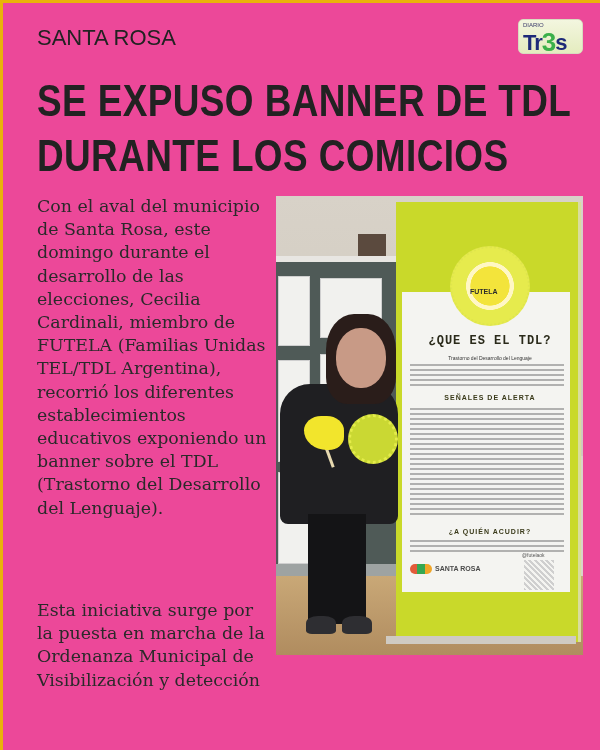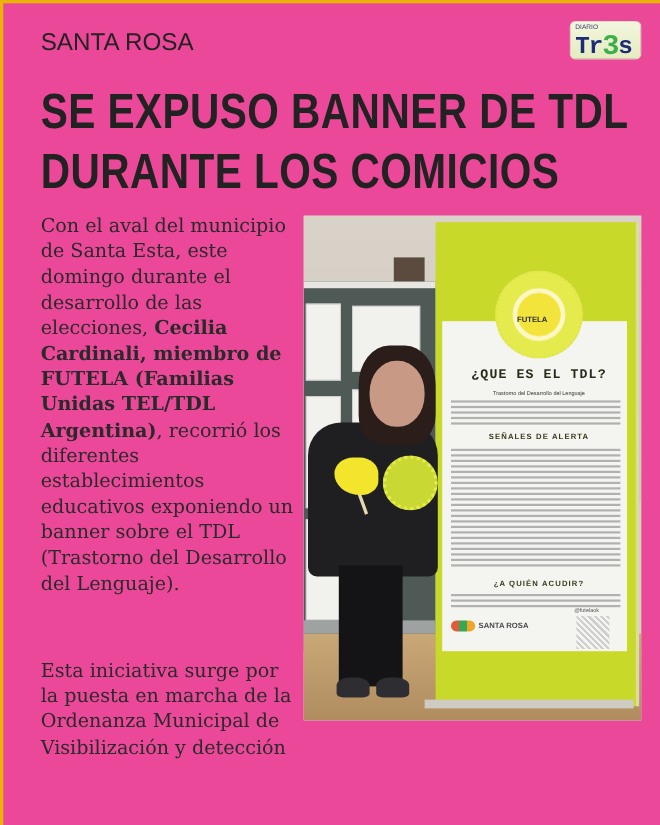--- a/index.html
+++ b/index.html
@@ -17,39 +17,39 @@
     position: absolute; left: 515px; top: 16px; width: 63px; height: 33px;
     border-radius: 5px; border: 1px solid #d8dcc0;
     background: linear-gradient(180deg, #f3f6df 0%, #e4ecbf 100%);
   }
   .logo .small {
     position: absolute; left: 4px; top: 2px;
     font-family: "Liberation Sans", sans-serif; font-size: 6px; color: #3a3a6a;
   }
   .logo .big {
     position: absolute; left: 4px; top: 6px;
-    font-family: Liberation Mono, monospace; font-weight: bold; font-size: 22px;
+    font-family: Liberation Sans, sans-serif; font-weight: bold; font-size: 22px;
     color: #1e2a78; letter-spacing: -1px;
   }
   .logo .big .three { color: #3bb04a; font-size: 26px; position: relative; top: 1px; }
   .headline {
     position: absolute; left: 34px; top: 70px; width: 560px;
     font-family: "Liberation Sans", sans-serif; font-weight: bold;
     font-size: 45px; line-height: 55px; color: #222222;
     transform: scaleX(0.82); transform-origin: left top;
     width: 690px; letter-spacing: 0.5px;
   }
   .body-text {
     font-family: "DejaVu Serif", serif; color: #2a2a2a;
     font-size: 17.4px; line-height: 23.2px;
   }
   .col1 {
     position: absolute; left: 34px; top: 192px; width: 240px;
   }
-  .col1 b { font-weight: bold; }
+  .col1 b { font-weight: normal; }
   .para2 {
     position: absolute; left: 34px; top: 596px; width: 540px;
   }
   .para2 .narrow { display: block; width: 236px; }
   .photo {
     position: absolute; left: 273px; top: 193px; width: 307px; height: 459px;
     overflow: hidden; background: #d9d3c8;
   }
   .wall { position: absolute; left: 0; top: 0; width: 307px; height: 260px;
     background: linear-gradient(180deg, #d8d2c8 0%, #cfc9be 100%); }
@@ -110,21 +110,21 @@
     <span class="small">DIARIO</span>
     <span class="big"><span>Tr</span><span class="three">3</span><span>s</span></span>
   </div>
 
   <div class="headline">
     <div>SE EXPUSO BANNER DE TDL</div>
     <div>DURANTE LOS COMICIOS</div>
   </div>
 
   <div class="col1 body-text">
-    <span>Con el aval del municipio de Santa Esta, este domingo durante el desarrollo de las elecciones, </span><b>Cecilia Cardinali, miembro de FUTELA (Familias Unidas TEL/TDL Argentina)</b><span>, recorrió los diferentes establecimientos educativos exponiendo un banner sobre el TDL (Trastorno del Desarrollo del Lenguaje).</span>
+    <span>Con el aval del municipio de Santa Rosa, este domingo durante el desarrollo de las elecciones, </span><b>Cecilia Cardinali, miembro de FUTELA (Familias Unidas TEL/TDL Argentina)</b><span>, recorrió los diferentes establecimientos educativos exponiendo un banner sobre el TDL (Trastorno del Desarrollo del Lenguaje).</span>
   </div>
 
   <div class="photo">
     <div class="wall"></div>
     <div class="plaque"></div>
     <div class="board">
       <div class="paper" style="left:2px;top:14px;width:30px;height:68px;"></div>
       <div class="paper" style="left:44px;top:16px;width:60px;height:58px;"></div>
       <div class="paper" style="left:2px;top:98px;width:30px;height:100px;"></div>
       <div class="paper" style="left:44px;top:92px;width:58px;height:60px;"></div>

